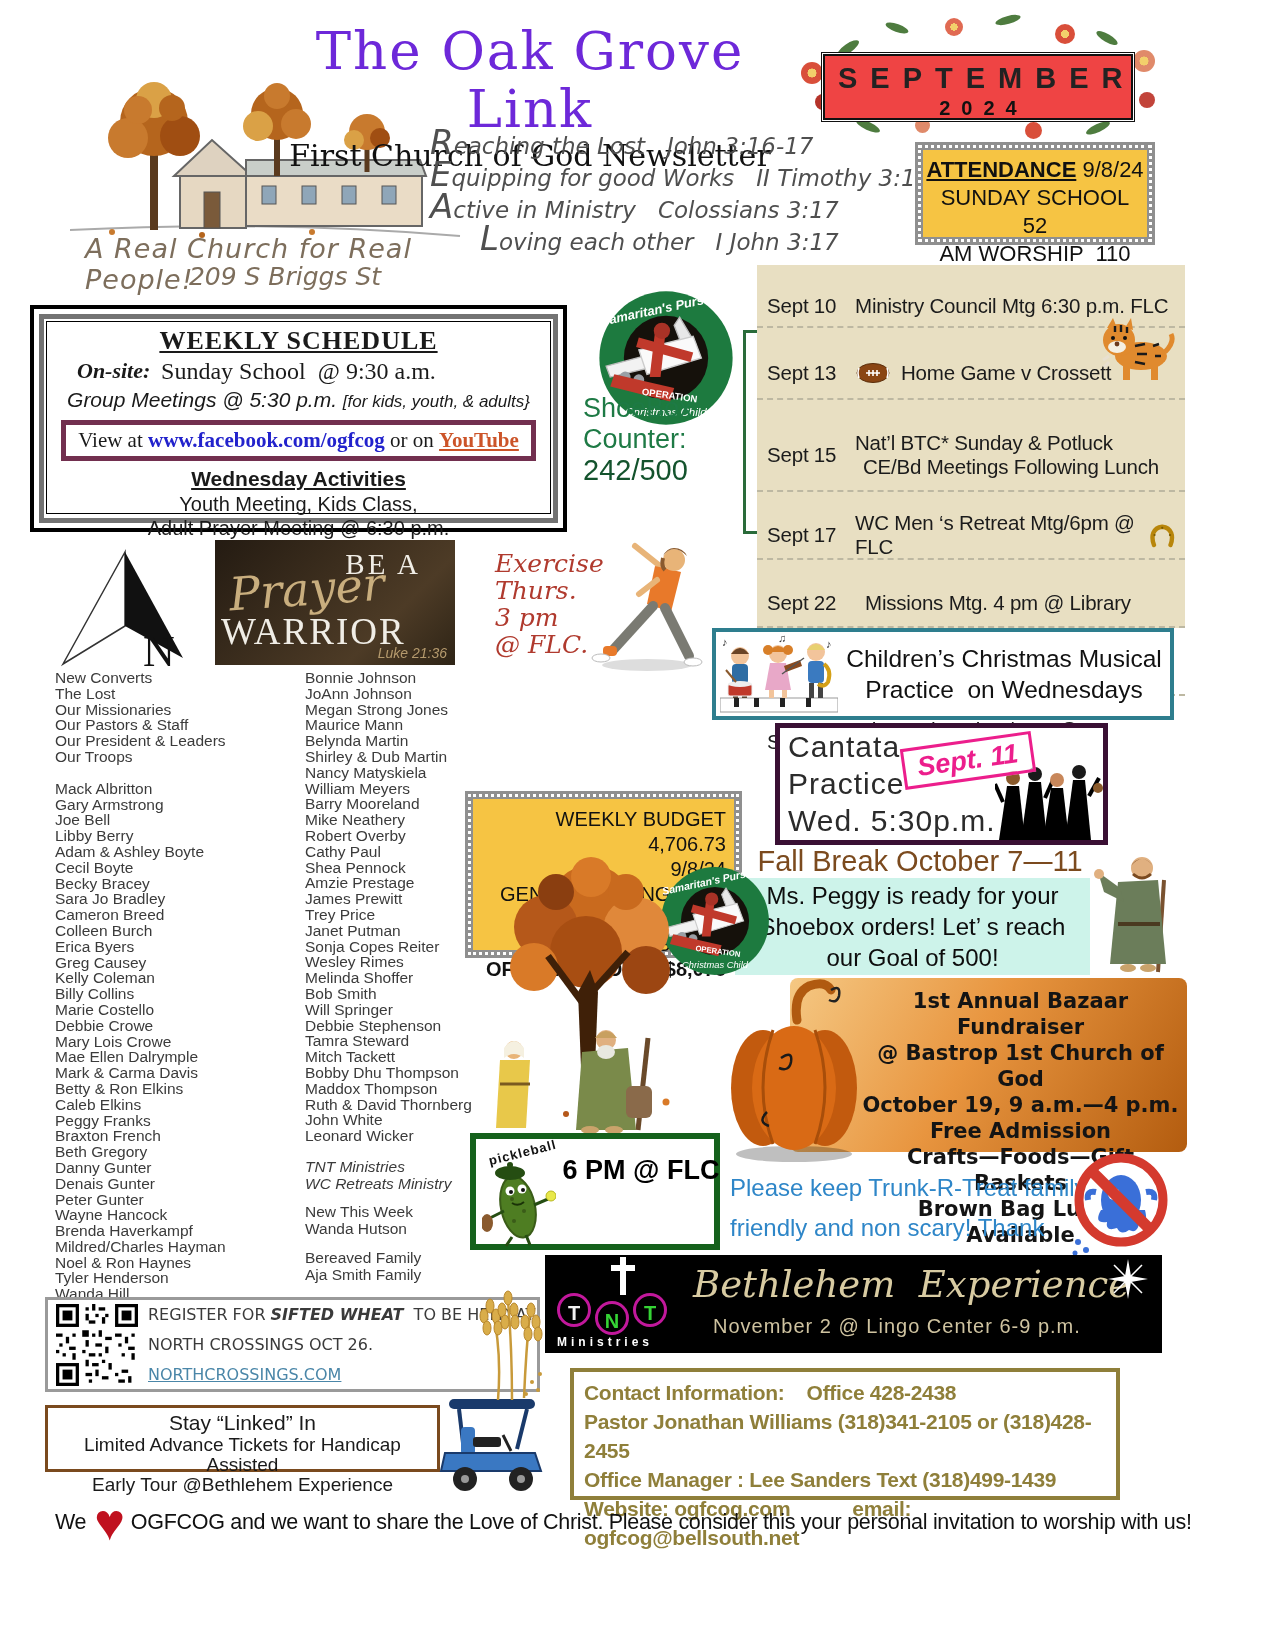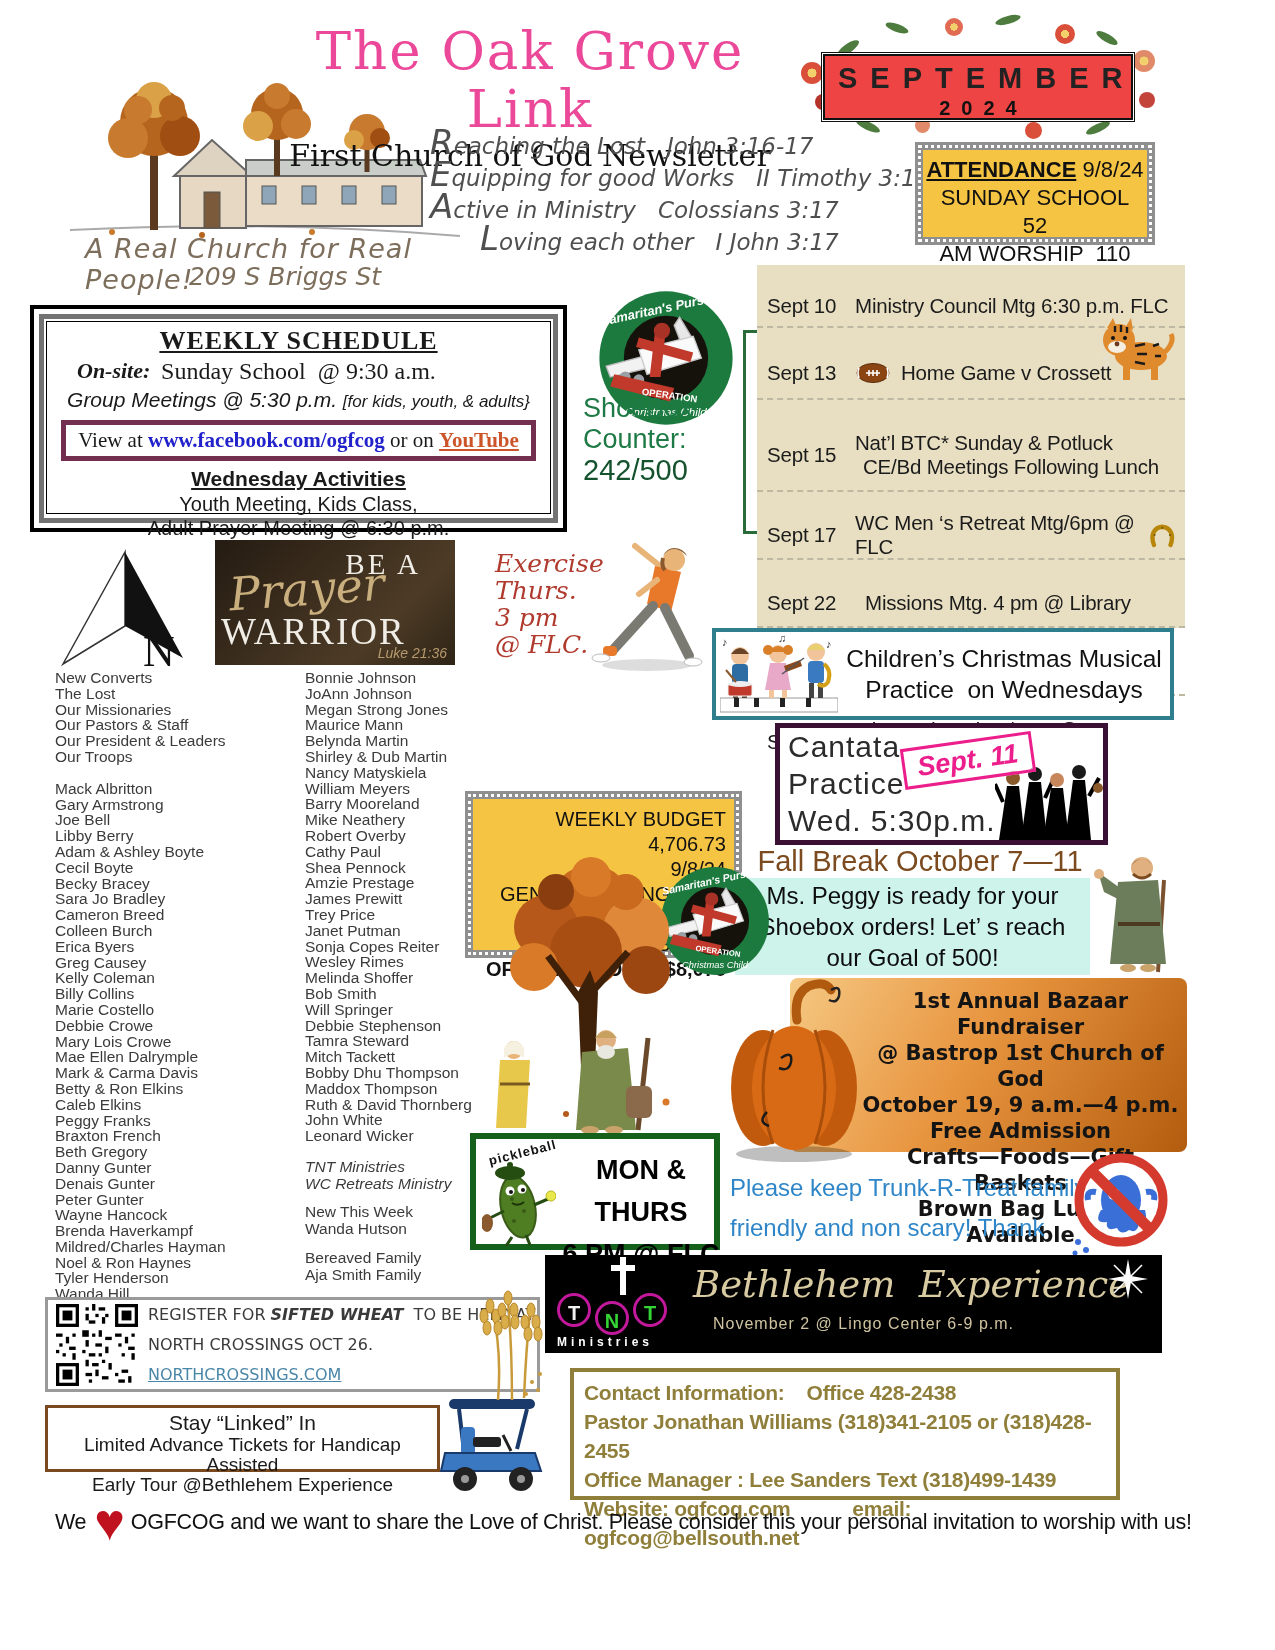--- a/index.html
+++ b/index.html
@@ -9,21 +9,21 @@
   .serif{font-family:"Liberation Serif",serif;}
   .pre{white-space:pre-wrap;}
 
   
   .dotwrap{background:#8f8f8f;padding:8px;position:relative;}
   .dotwrap::after{content:"";position:absolute;inset:3px;border:3px dotted #fff;pointer-events:none;}
   .yellowbox{background:#f6c443;width:100%;height:100%;box-sizing:border-box;}
 
   
   #title{left:270px;top:22px;width:520px;text-align:center;font-family:"DejaVu Serif",serif;}
-  #title .t1{font-size:53px;letter-spacing:2px;line-height:58px;color:#ec4899;}
+  #title .t1{font-size:53px;letter-spacing:2px;line-height:58px;color:#6d28d9;}
   #title .t2{font-size:30px;line-height:36px;color:#111;}
   #missions{left:430px;top:128px;width:470px;font-style:italic;color:#4f4f4f;font-family:"DejaVu Sans",sans-serif;}
   .mission-line{font-size:23px;line-height:28px;white-space:nowrap;}
   .mission-line .cap{font-size:34px;}
   .mission-line .ref{margin-left:22px;}
   #missions .mission-line:nth-of-type(4){padding-left:50px;}
   #tagline{left:85px;top:233px;width:400px;font-size:27px;font-style:italic;color:#7d6e5c;letter-spacing:1px;font-family:"DejaVu Sans",sans-serif;}
   #address{left:170px;top:262px;width:230px;font-size:25px;font-style:italic;color:#7d6e5c;text-align:center;font-family:"DejaVu Sans",sans-serif;}
 
   
@@ -97,21 +97,21 @@
 
   #trunk{left:730px;top:1168px;width:360px;color:#2e86c8;font-size:24px;line-height:40px;}
 
   
   #beth{left:545px;top:1255px;width:617px;height:98px;background:#000;position:absolute;}
   .tnt-c{position:absolute;width:34px;height:34px;border:3px solid #c2189c;border-radius:50%;text-align:center;
          font-weight:bold;font-size:20px;line-height:34px;background:#000;box-sizing:border-box;}
   #beth .min{position:absolute;left:12px;top:80px;color:#fff;font-size:12px;font-weight:bold;letter-spacing:4px;}
   #beth .title{position:absolute;left:148px;top:8px;width:460px;color:#d8cba2;font-style:italic;
                font-family:"DejaVu Serif",serif;font-size:37px;}
-  #beth .when{position:absolute;left:168px;top:60px;color:#cfc3a0;font-size:16px;letter-spacing:1px;}
+  #beth .when{position:absolute;left:168px;top:60px;color:#cfc3a0;font-size:20px;letter-spacing:1px;}
 
   
   #sifted{left:45px;top:1297px;width:495px;height:95px;border:3px solid #9a9a9a;background:#fff;box-sizing:border-box;display:flex;align-items:center;}
   #sifted .txt{margin-left:10px;font-size:16px;line-height:30px;color:#3a3a3a;text-transform:uppercase;font-family:"DejaVu Sans",sans-serif;}
   #sifted .ev{font-style:italic;font-weight:bold;}
   #sifted .lk{color:#4a86a8;text-decoration:underline;}
 
   #linked{left:45px;top:1405px;width:395px;height:67px;border:3px solid #7a4a1e;background:#fff;box-sizing:border-box;text-align:center;color:#1a1a1a;padding-top:3px;}
   #linked .l1{font-size:21px;line-height:24px;}
   #linked .l2{font-size:19px;line-height:20px;}
@@ -639,21 +639,20 @@
         <circle cx="41" cy="31" r="2" fill="#111"></circle>
       <path d="M30,44 Q36,48 42,43" stroke="#1a3208" stroke-width="2" fill="none"></path>
       <line x1="22" y1="52" x2="6" y2="60" stroke="#254d12" stroke-width="3"></line>
       <ellipse cx="5" cy="64" rx="6" ry="9" fill="#8a5a2e"></ellipse>
       <line x1="52" y1="46" x2="66" y2="40" stroke="#254d12" stroke-width="3"></line>
       <circle cx="69" cy="37" r="5" fill="#e8e84a" stroke="#b8b820"></circle>
       <line x1="30" y1="78" x2="24" y2="87" stroke="#254d12" stroke-width="3"></line>
       <line x1="44" y1="76" x2="48" y2="86" stroke="#254d12" stroke-width="3"></line>
     </svg>
     <div class="big">
-      <div>MON &amp; THURS</div>
       <div>6 PM @ FLC</div>
     </div>
   </div>
 
   <div class="abs" id="trunk">
     <div>Please keep Trunk-R-Treat family</div>
     <div>friendly and non scary! Thank You.</div>
   </div>
 
   <svg class="abs" style="left:1068px;top:1150px" width="102" height="107" viewBox="0 0 102 107">

